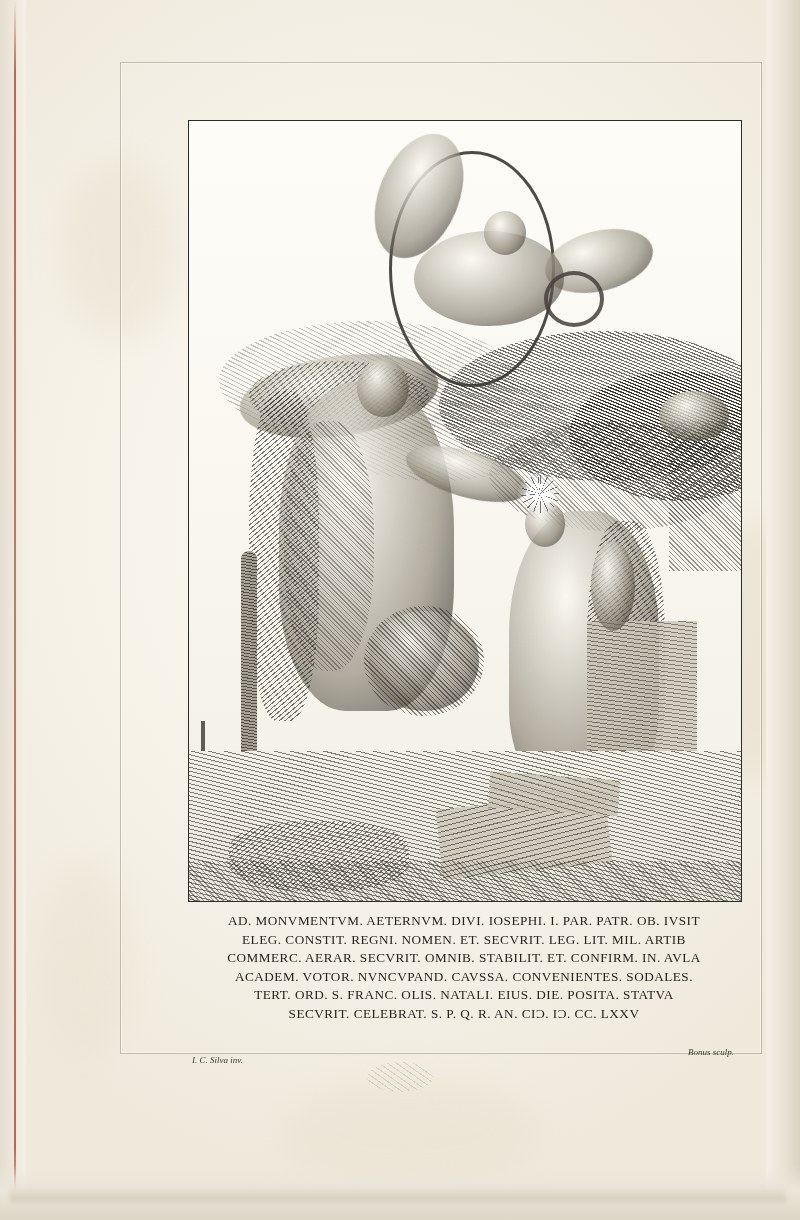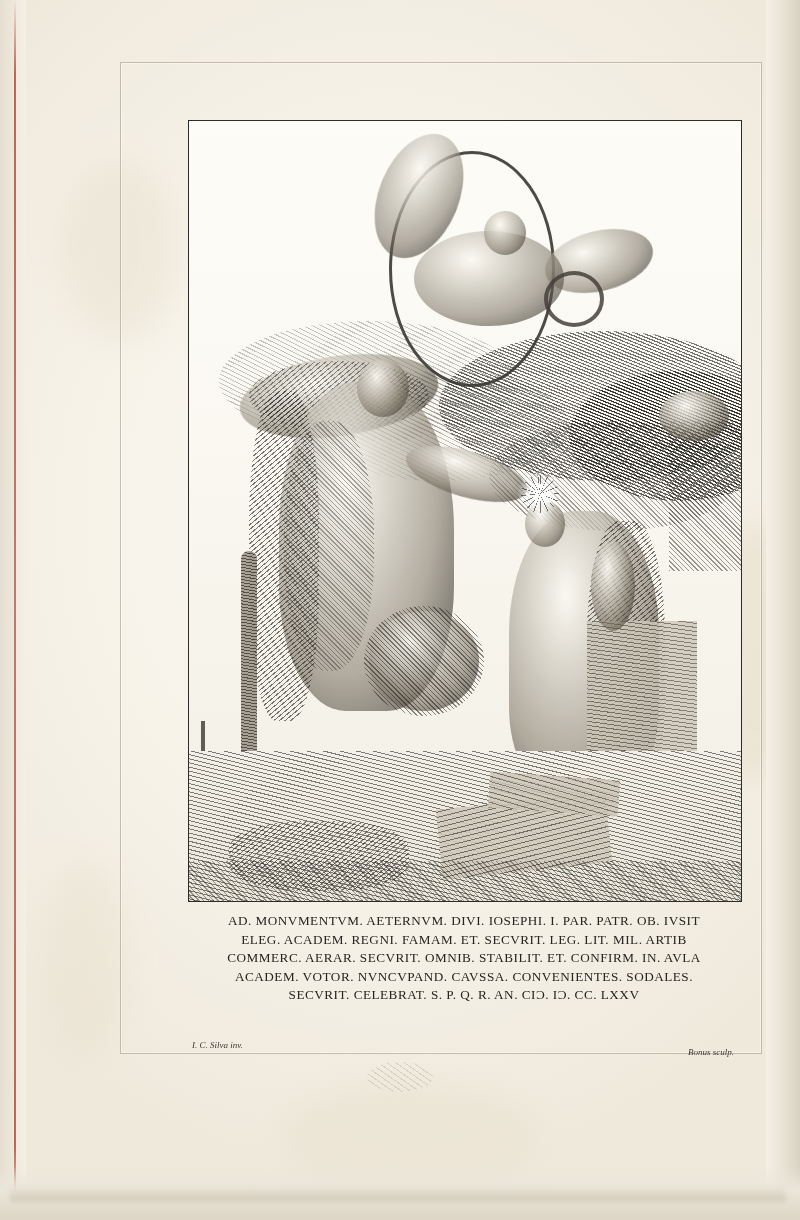--- a/index.html
+++ b/index.html
@@ -137,21 +137,21 @@
   .caption .line { white-space: nowrap; }
   .credits {
     position: absolute;
     left: 188px;
     top: 1040px;
     width: 552px;
     color: #3a372f;
     font-style: italic;
     font-size: 9px;
   }
-  .credit-left { position: absolute; left: 4px; top: 0; }
+  .credit-left { position: absolute; left: 4px; top: 15px; }
   .credit-right { position: absolute; right: 6px; top: 7px; }
   .watermark {
     position: absolute;
     left: 400px;
     top: 1062px;
     transform: translateX(-50%);
     width: 66px;
     height: 30px;
     border-radius: 50%;
     background: repeating-linear-gradient(35deg, rgba(120,112,95,.25) 0 1px, rgba(255,255,255,0) 1px 5px);
@@ -236,23 +236,24 @@
       <div class="ground"></div>
       <div style="position:absolute;left:250px;top:680px;width:170px;height:70px;background:repeating-linear-gradient(-8deg, rgba(30,28,24,.6) 0 1px, rgba(255,255,255,0) 1px 5px), #d2ccbd;transform:rotate(-6deg);opacity:.9;"></div>
       <div style="position:absolute;left:300px;top:655px;width:130px;height:36px;background:repeating-linear-gradient(12deg, rgba(30,28,24,.55) 0 1px, rgba(255,255,255,0) 1px 5px), #cdc7b8;transform:rotate(4deg);opacity:.85;"></div>
       <div class="hatch2" style="left:40px;top:700px;width:180px;height:70px;border-radius:40%;opacity:.75;"></div>
       <div class="hatch" style="left:0px;top:740px;width:552px;height:40px;opacity:.55;"></div>
     </div>
   </div>
 
   <div class="caption">
     <div class="line">AD. MONVMENTVM. AETERNVM. DIVI. IOSEPHI. I. PAR. PATR. OB. IVSIT</div>
-    <div class="line">ELEG. ACADEM. REGNI. FAMAM. ET. SECVRIT. LEG. LIT. MIL. ARTIB</div>
+    <div class="line">ELEG. CONSTIT. REGNI. NOMEN. ET. SECVRIT. LEG. LIT. MIL. ARTIB</div>
     <div class="line">COMMERC. AERAR. SECVRIT. OMNIB. STABILIT. ET. CONFIRM. IN. AVLA</div>
     <div class="line">ACADEM. VOTOR. NVNCVPAND. CAVSSA. CONVENIENTES. SODALES.</div>
+    <div class="line">TERT. ORD. S. FRANC. OLIS. NATALI. EIUS. DIE. POSITA. STATVA</div>
     <div class="line">SECVRIT. CELEBRAT. S. P. Q. R. AN. CIƆ. IƆ. CC. LXXV</div>
   </div>
 
   <div class="credits">
     <span class="credit-left">I. C. Silva inv.</span>
     <span class="credit-right">Bonus sculp.</span>
   </div>
 
   <div class="watermark"></div>
 </div>

